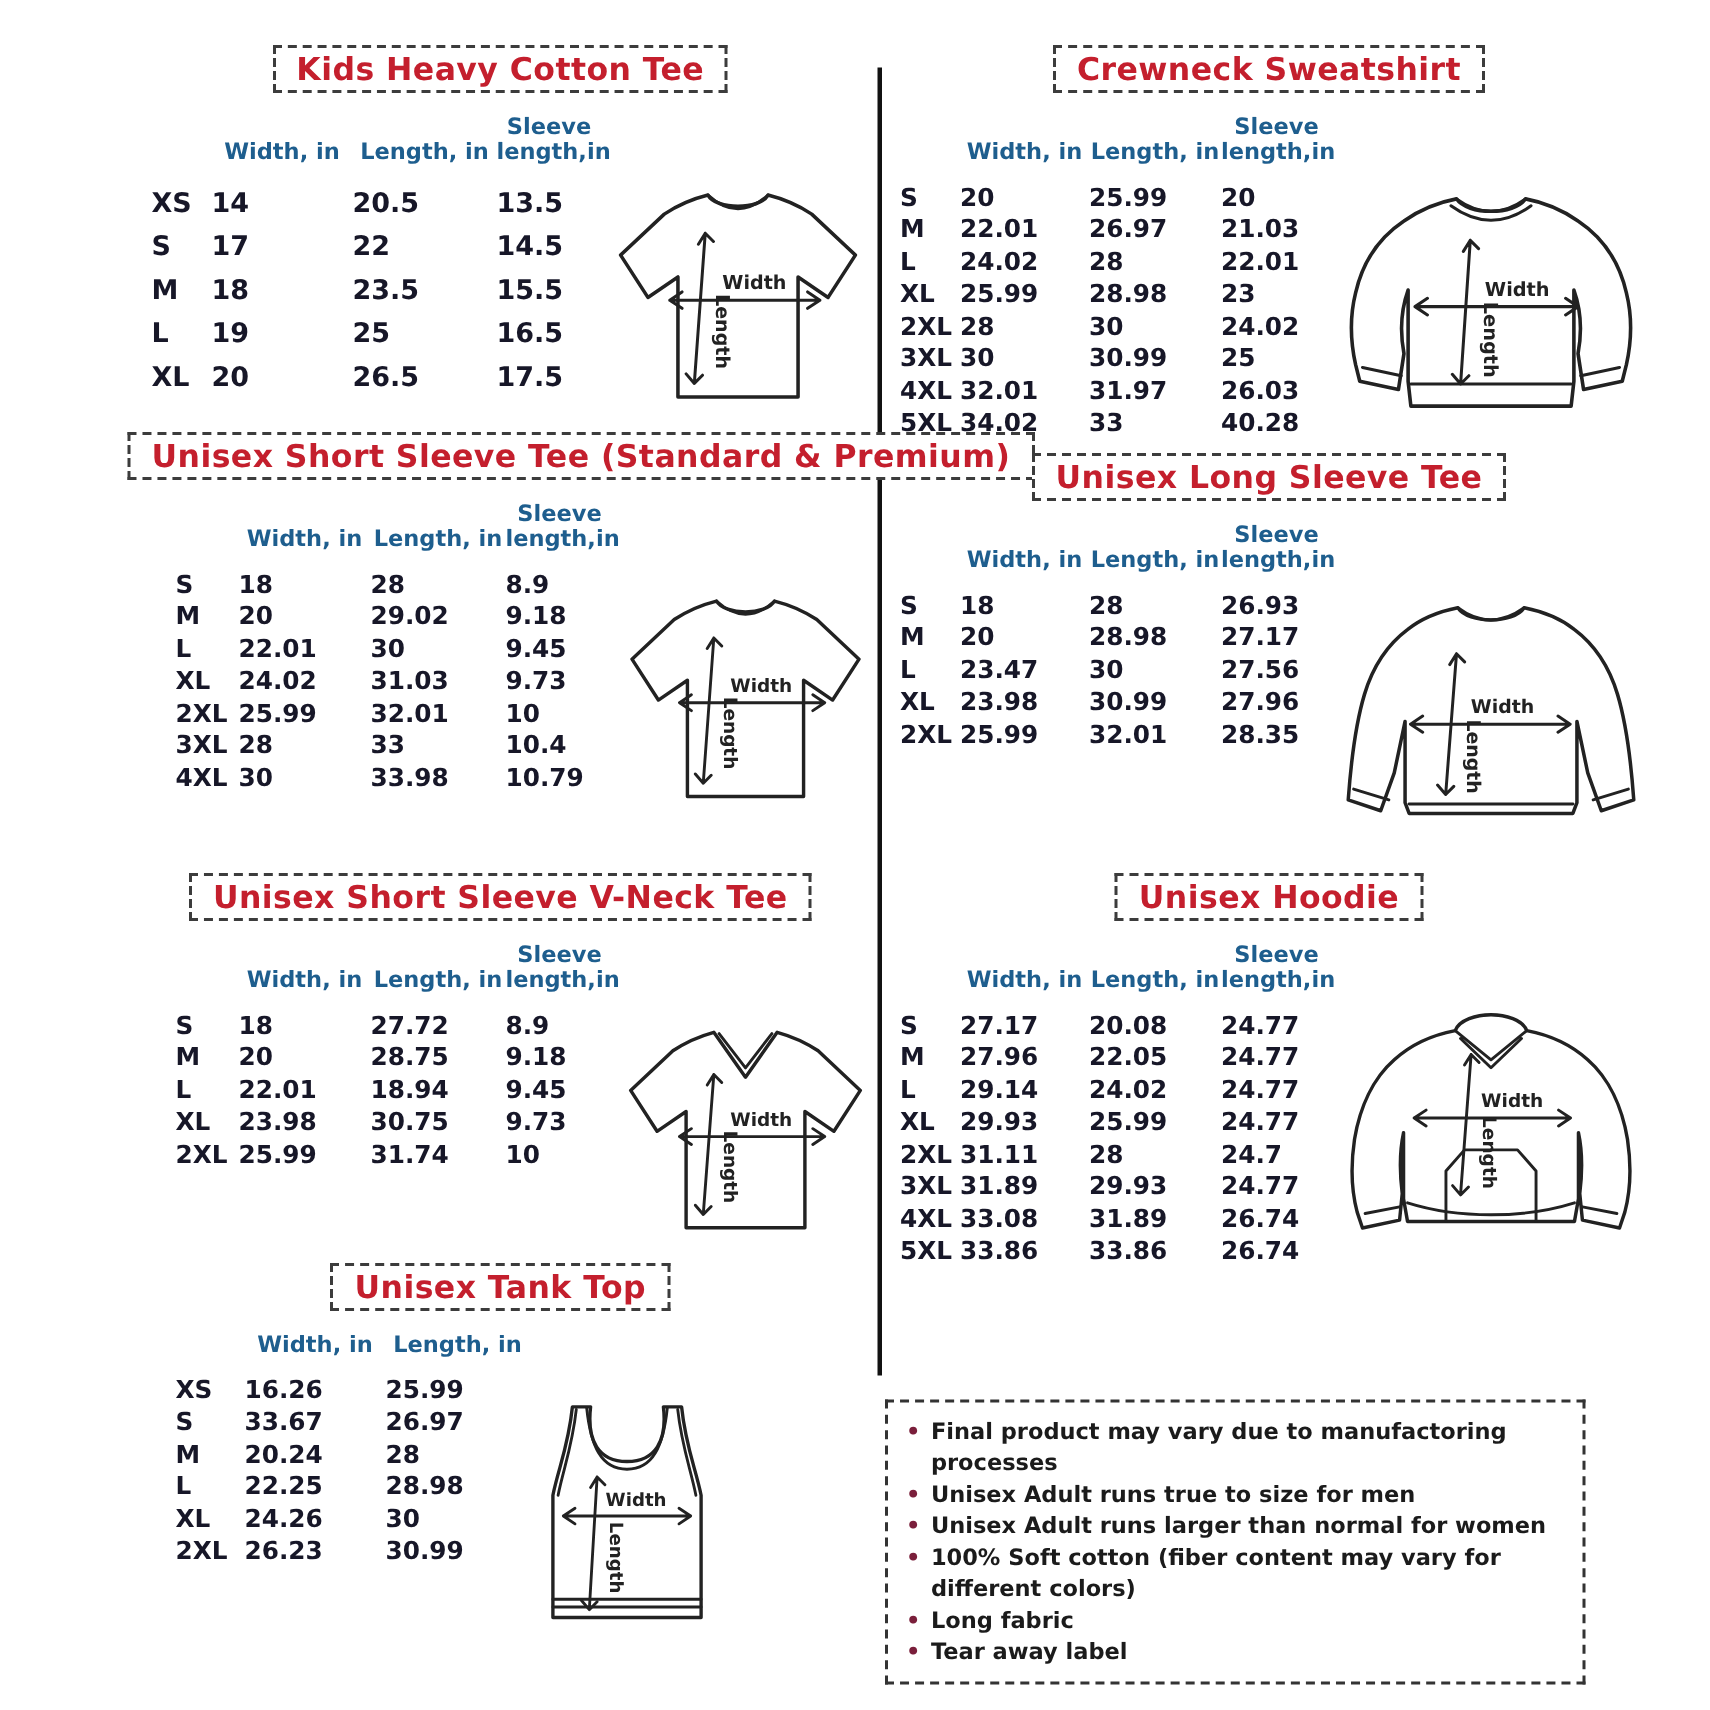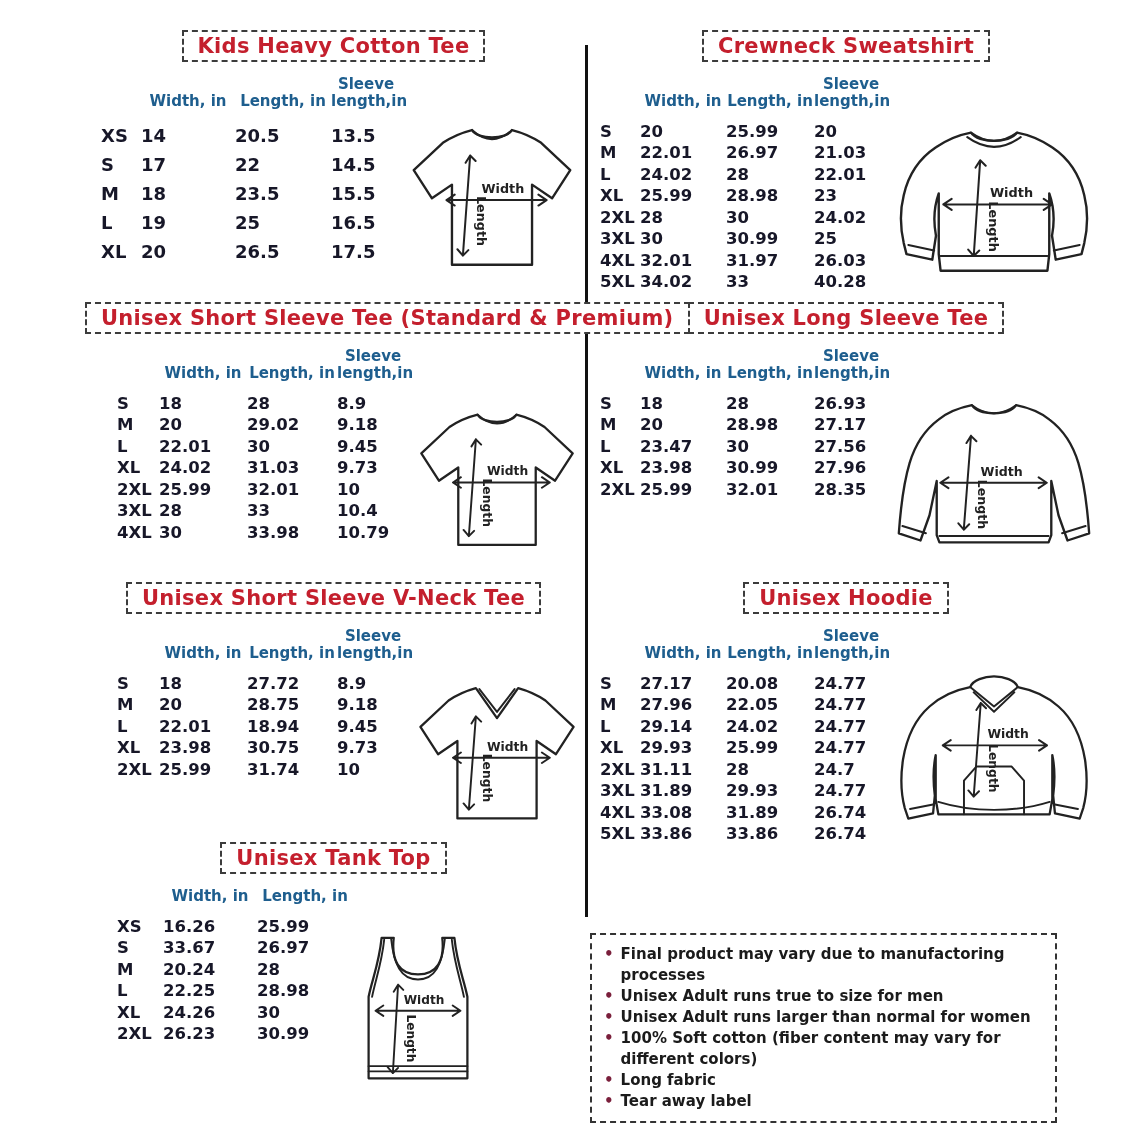--- a/index.html
+++ b/index.html
@@ -38,21 +38,21 @@
   #sec-kids .figure{margin-top:30px;}
   #sec-crewneck .figure{margin-top:40px;}
   #sec-sstee .figure{margin-top:43px;}
   #sec-lstee .figure{margin-top:43px;}
   #sec-vneck .figure{margin-top:38px;}
   #sec-hoodie .figure{margin-top:33px;}
   #sec-tank .figure{margin-top:38px;}
   
   #sec-kids{left:85px;top:30px;width:497px;}
   #sec-crewneck{left:592px;top:30px;width:508px;}
-  #sec-sstee{left:85px;top:302px;width:497px;}
+  #sec-sstee{left:85px;top:288px;width:497px;}
   #sec-lstee{left:592px;top:302px;width:508px;}
   #sec-vneck{left:85px;top:582px;width:497px;}
   #sec-hoodie{left:592px;top:582px;width:508px;}
   #sec-tank{left:85px;top:842px;width:497px;}
   .divider{position:absolute;left:585px;top:45px;width:3px;height:872px;background:#111;}
   .notes-box{position:absolute;left:590px;top:933px;width:467px;border:2px dashed #333;
              background:#fff;padding:9px 12px;box-sizing:border-box;}
   .note-line{display:flex;align-items:baseline;line-height:21px;font-size:15px;
              font-weight:bold;color:#1b1b1b;}
   .note-line .dot{color:#7a1f3b;margin-right:7px;font-size:15px;}

